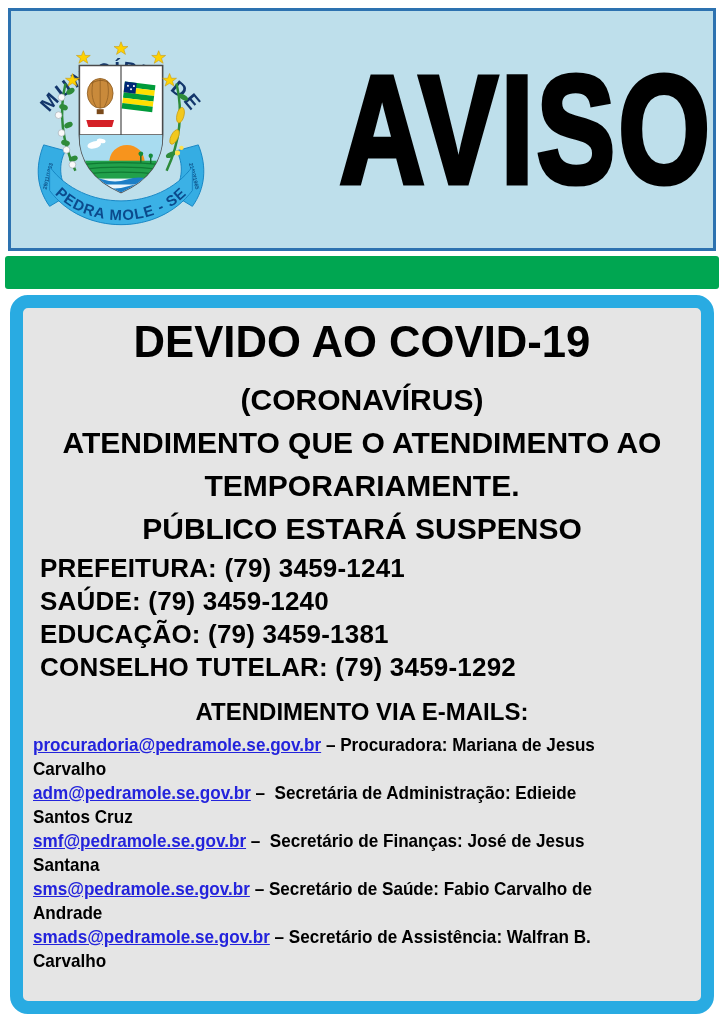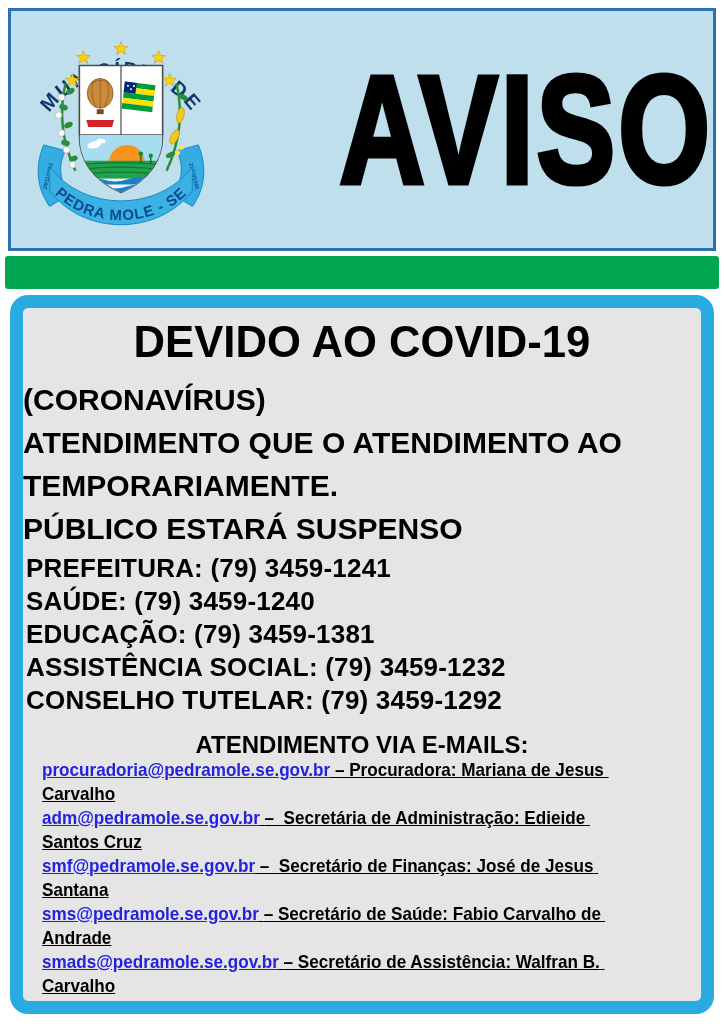--- a/index.html
+++ b/index.html
@@ -34,28 +34,28 @@
     position: absolute; left: 10px; top: 295px; width: 704px; height: 719px;
     background: #e5e5e5; border: 13px solid #29ABE2; border-radius: 18px;
     color: #000; font-weight: bold; overflow: hidden;
   }
   .notice-heading {
     margin: 11px 0 0 0; text-align: center;
     font-size: 45px; line-height: 46px; letter-spacing: 0px;
     transform: scaleX(0.97);
   }
   .center-lines { margin-top: 13px; }
-  .center-line { font-size: 30px; line-height: 43px; white-space: nowrap; }
-
-  .phones { list-style: none; margin: 2px 0 8px 0; padding: 0 0 0 3px; }
+  .center-line { text-align: center; font-size: 30px; line-height: 43px; white-space: nowrap; }
+
+  .phones { list-style: none; margin: 2px 0 8px 0; padding: 0 0 0 17px; }
   .phones li { font-size: 26px; line-height: 33px; white-space: nowrap; letter-spacing: 0.2px; }
 
   .emails-heading { text-align: center; font-size: 24px; line-height: 24px; margin-top: 16px; }
 
-  .email-list { margin-top: 1px; padding-left: 19px; text-decoration: underline; }
+  .email-list { margin-top: 9px; padding-left: 10px; }
   .email-row {
     font-size: 19px; line-height: 24px; white-space: nowrap;
     transform: scaleX(0.90); transform-origin: left center;
   }
   .email-link { color: #2323DC; text-decoration: underline; }
   .email-info { color: #000; white-space: pre-wrap; }
 
   
   .svg-arc-text { font-family: "Liberation Sans", sans-serif; font-weight: bold; }
 </style>
@@ -179,21 +179,20 @@
       <div class="center-line">(CORONAVÍRUS)</div>
       <div class="center-line">ATENDIMENTO QUE O ATENDIMENTO AO</div>
       <div class="center-line">TEMPORARIAMENTE.</div>
       <div class="center-line">PÚBLICO ESTARÁ SUSPENSO</div>
     </div>
 
     <ul class="phones">
       <li>PREFEITURA: (79) 3459-1241</li>
       <li>SAÚDE: (79) 3459-1240</li>
       <li>EDUCAÇÃO: (79) 3459-1381</li>
-      <li>ASSISTÊNCIA SOCIAL: (79) 3459-1232</li>
       <li>CONSELHO TUTELAR: (79) 3459-1292</li>
     </ul>
 
     <div class="emails-heading">ATENDIMENTO VIA E-MAILS:</div>
 
     <div class="email-list">
       <div class="email-row">
         <a href="#" class="email-link">procuradoria@pedramole.se.gov.br</a>
         <span class="email-info">– Procuradora: Mariana de Jesus Carvalho</span>
       </div>

